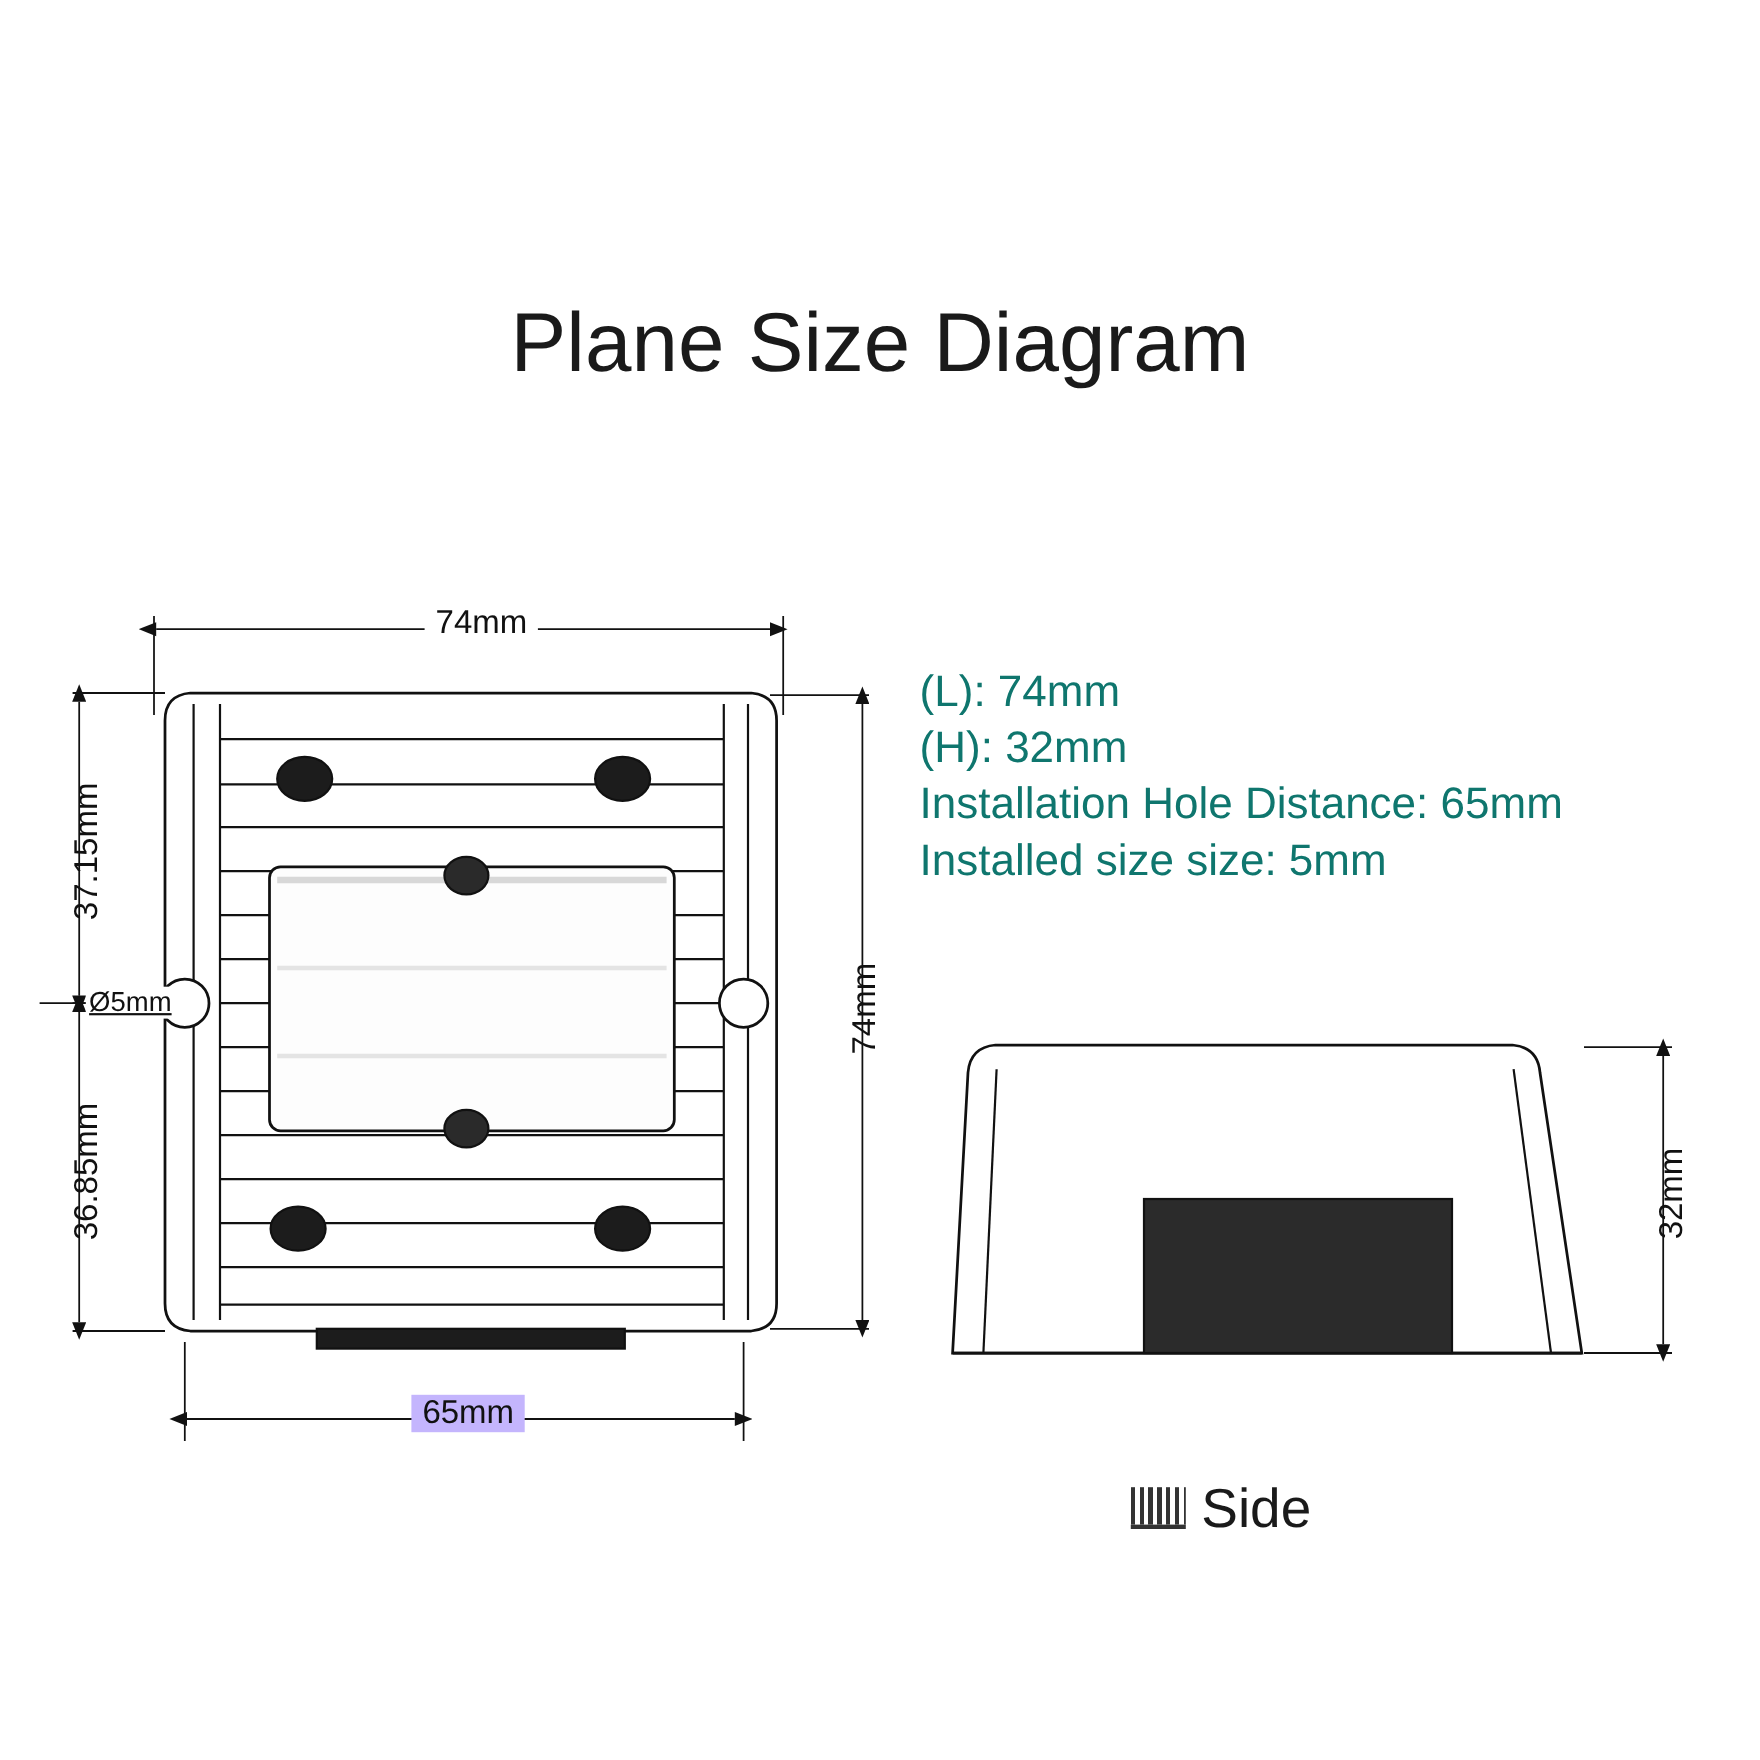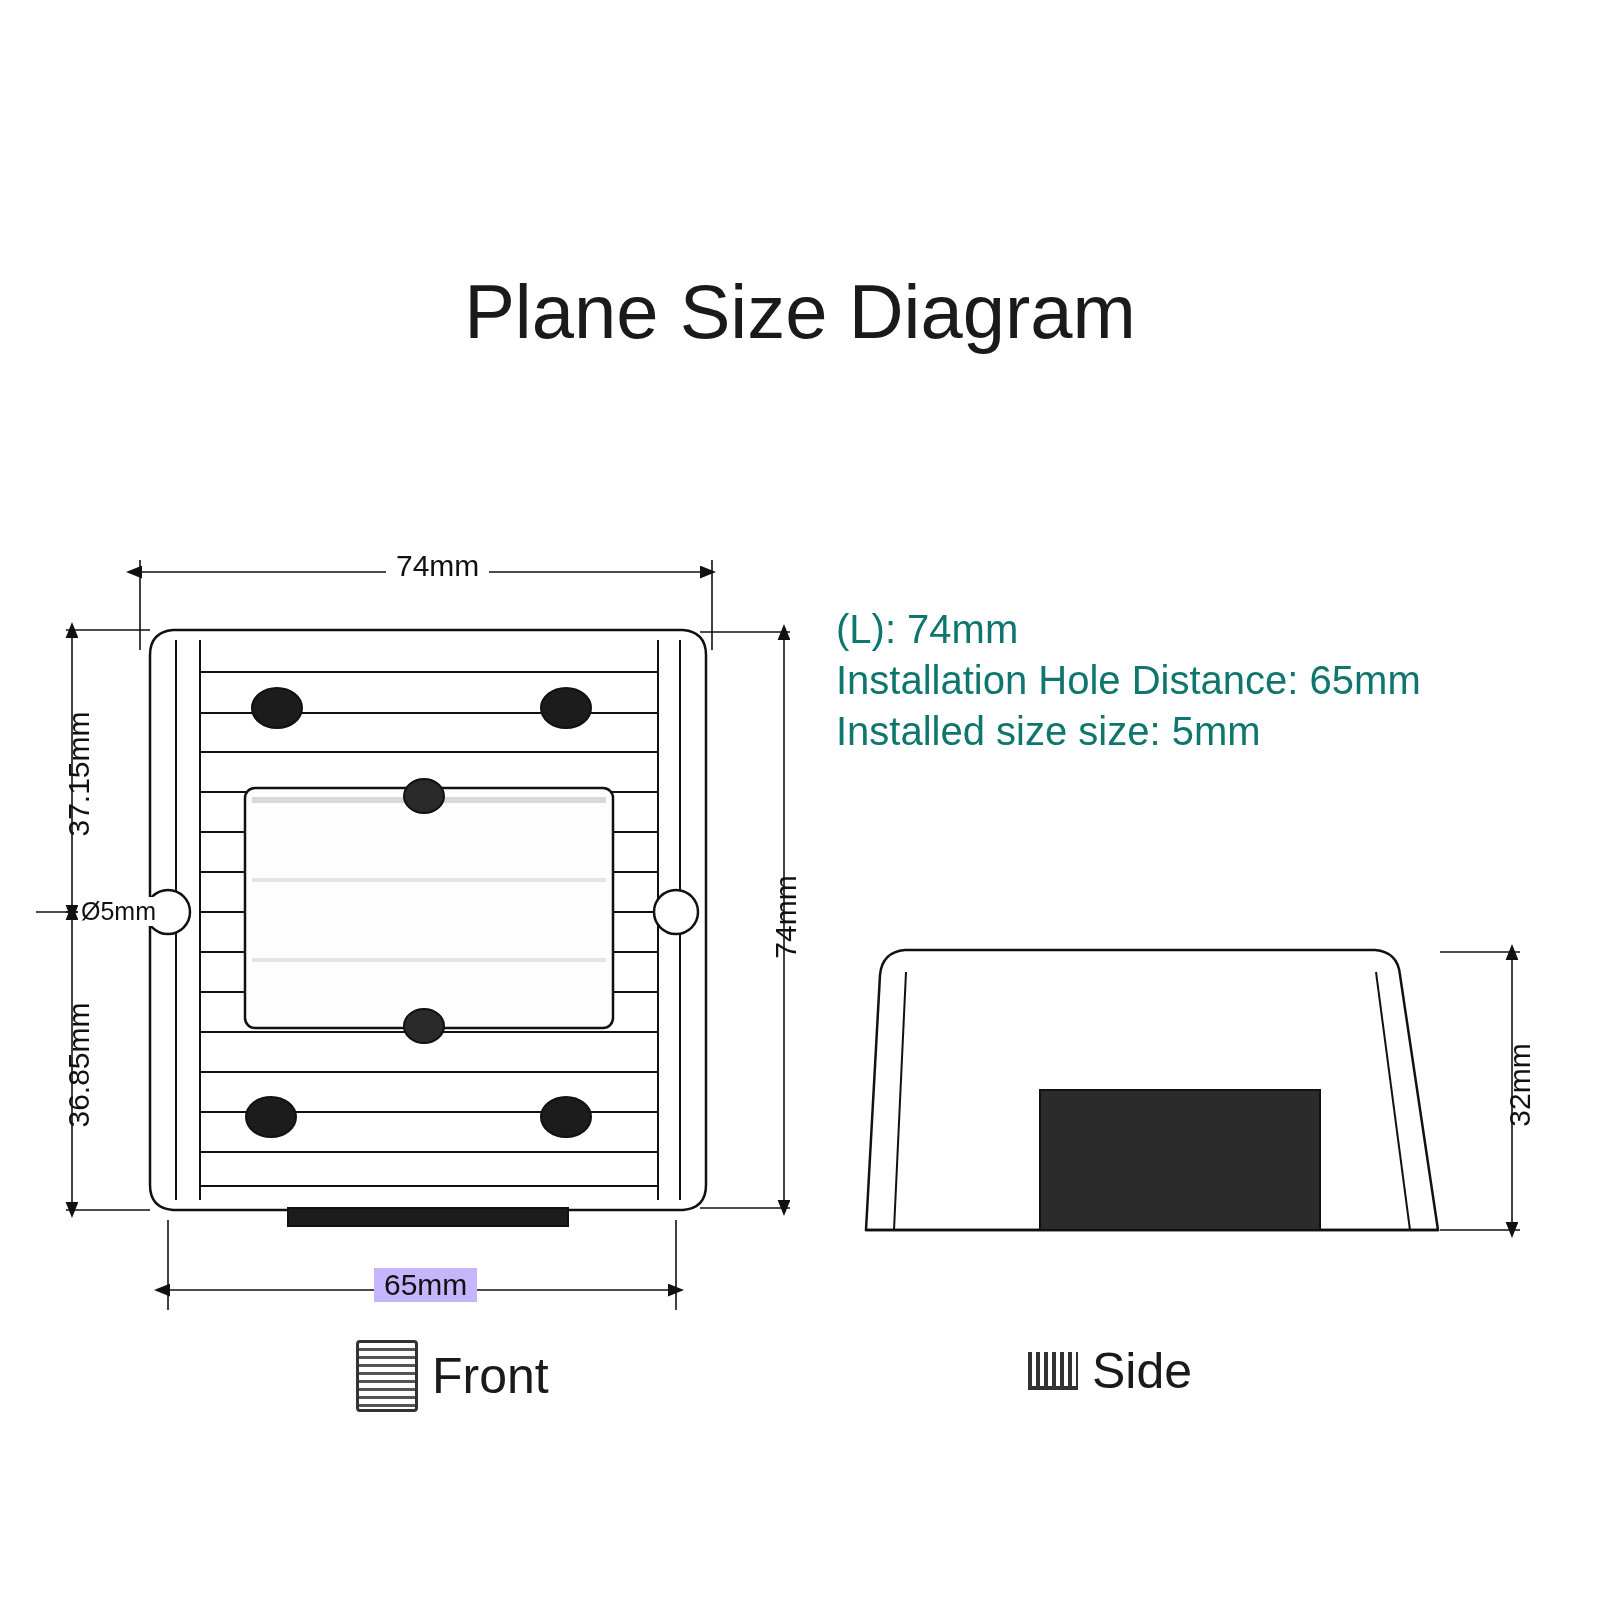--- a/index.html
+++ b/index.html
@@ -95,20 +95,21 @@
 </style>
 </head>
 <body>
 
 <div class="canvas">
 
   <div class="title">Plane Size Diagram</div>
 
   <div class="spec-list">
     <div>(L): 74mm</div>
+    <div>(H): 32mm</div>
     <div>Installation Hole Distance: 65mm</div>
     <div>Installed size size: 5mm</div>
   </div>
 
   <svg class="draw" viewBox="0 0 1600 1600">
     <defs>
       <marker id="arrL" markerWidth="12" markerHeight="12" refX="10" refY="4" orient="auto">
         <path d="M10,0 L0,4 L10,8 z" fill="#111"></path>
       </marker>
       <marker id="arrR" markerWidth="12" markerHeight="12" refX="2" refY="4" orient="auto">
@@ -200,30 +201,26 @@
       </g>
     </g>
   </svg>
 
   <div class="dim" style="left:386px; top:549px; background:#fff; padding:0 10px;">74mm</div>
 
   <div class="dim vert" style="left:-6px; top:757px; width:170px; text-align:center;">37.15mm</div>
 
   <div class="dim vert" style="left:-6px; top:1048px; width:170px; text-align:center;">36.85mm</div>
 
-  <div class="dim small" style="left:78px; top:897px; background:#fff; padding:0 3px;">Ø5mm</div>
+  <div class="dim small" style="left:78px; top:897px; background:#fff; padding:0 3px;text-decoration:underline;">Ø5mm</div>
 
   <div class="dim vert" style="left:716px; top:900px; width:140px; text-align:center;">74mm</div>
 
   <div class="dim" style="left:374px; top:1268px; background:#c4b5fd; padding:0 10px;">65mm</div>
 
   <div class="dim vert" style="left:1455px; top:1068px; width:130px; text-align:center;">32mm</div>
 
-  <div class="legend legend-front">
-    <span class="ico-front"></span>
-    <span>Front</span>
-  </div>
   <div class="legend legend-side">
     <span class="ico-side"></span>
     <span>Side</span>
   </div>
 
 </div>
 
 </body></html>

